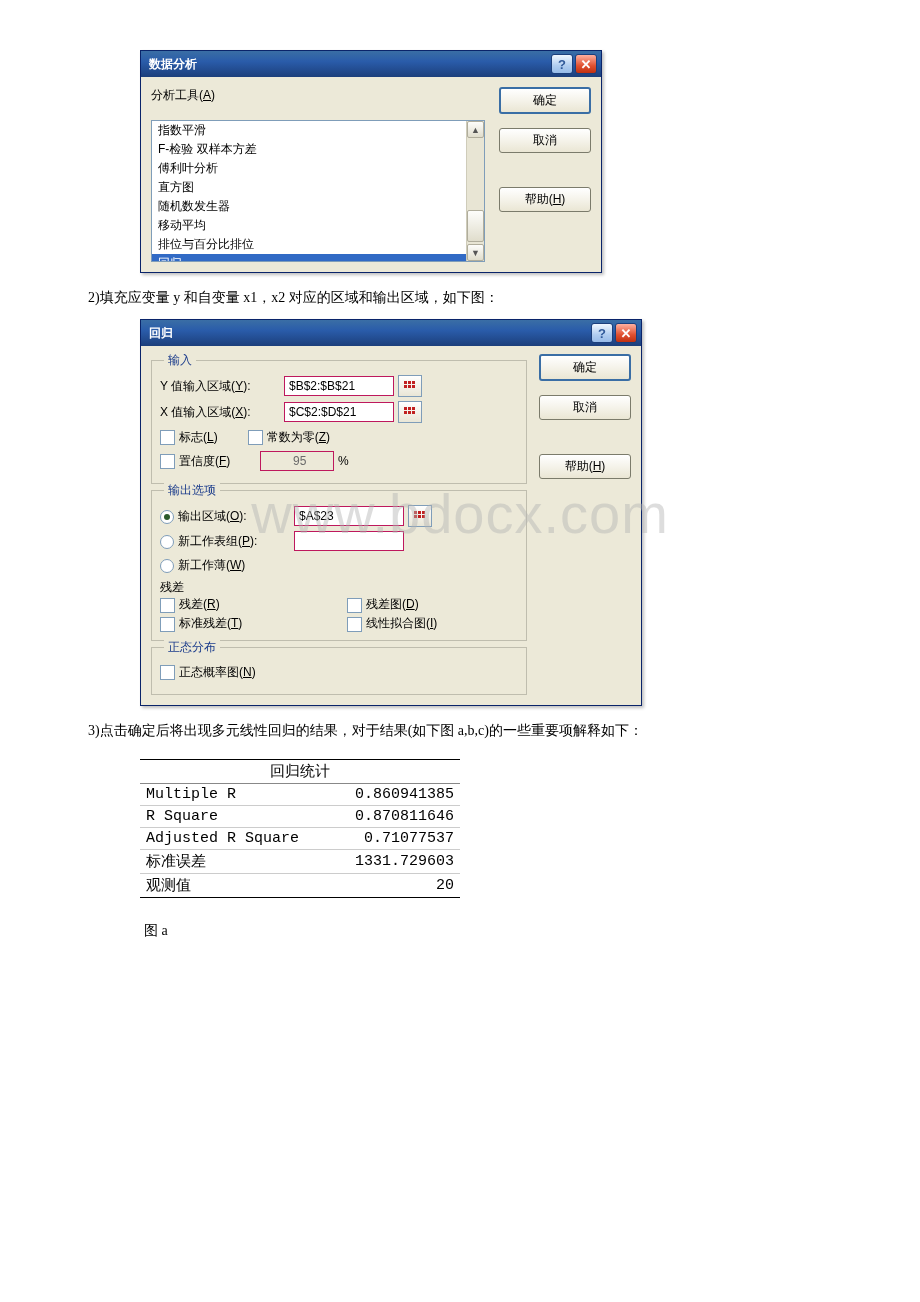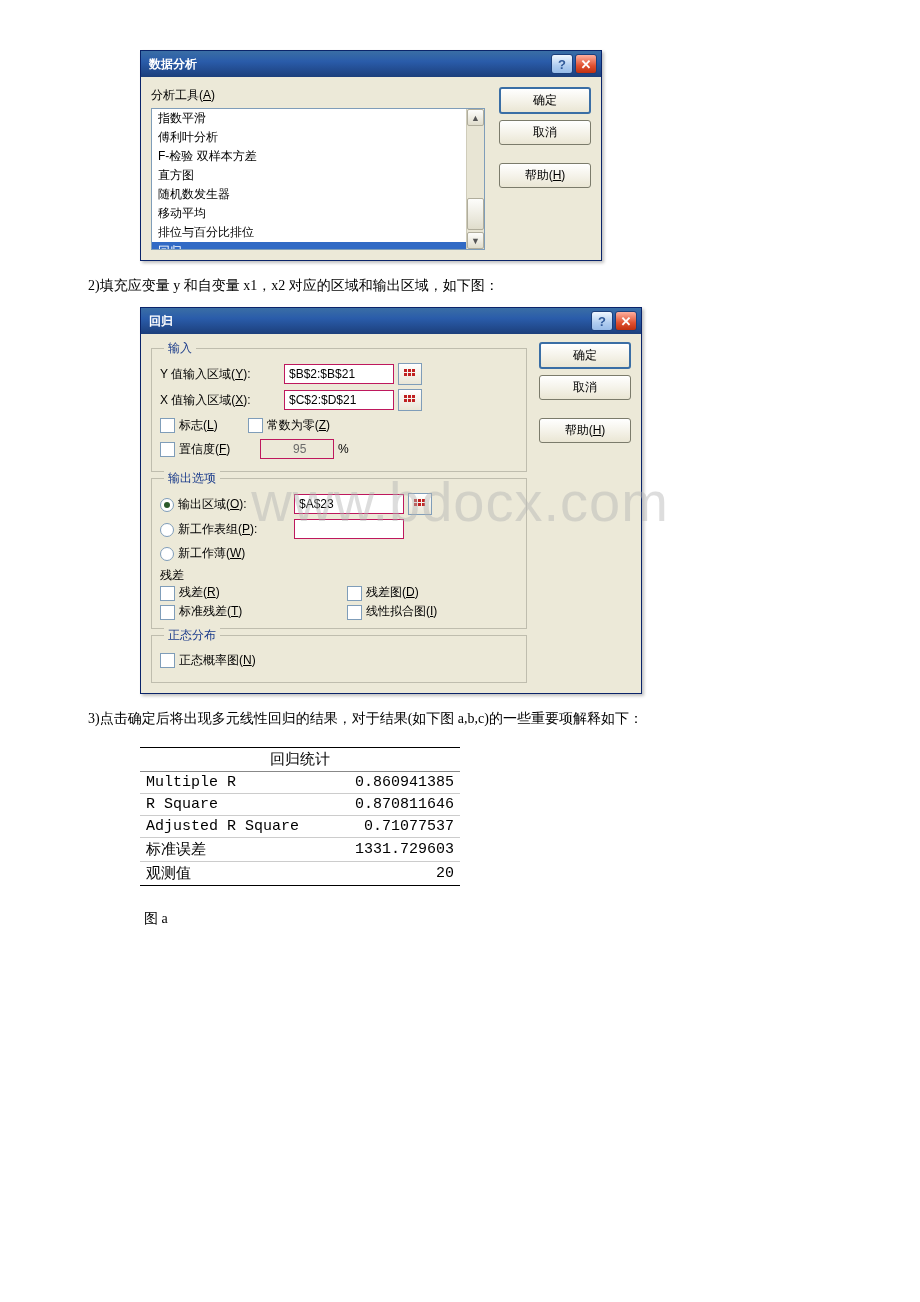--- a/index.html
+++ b/index.html
@@ -82,38 +82,38 @@
   .title-btn.close {
     background: linear-gradient(to bottom,#ffb0a0,#e05030 60%,#c03010);
     color: #fff;
   }
   .dialog-body {
     display: flex;
     padding: 10px 10px 10px 10px;
     gap: 14px;
   }
   .left-col { flex: 1; }
-  .right-col { width: 92px; display: flex; flex-direction: column; gap: 6px; }
+  .right-col { width: 92px; display: flex; flex-direction: column; gap: 14px; }
   .btn {
     border: 1px solid #7b7b6b;
     background: linear-gradient(to bottom,#ffffff,#f5f3ea 50%,#eae6d4);
     border-radius: 3px;
     padding: 3px 0;
     text-align: center;
     font-size: 12px;
     cursor: default;
     box-shadow: 0 1px 0 #fff inset;
   }
   .btn.primary {
     border: 2px solid #3a6ea5;
   }
   .u { text-decoration: underline; }
 
   
-  .group-label { margin-bottom: 4px; display:block; }
+  .group-label { margin-bottom: 16px; display:block; }
   .listbox-wrap { display:flex; border:1px solid #7f9db9; background:#fff; height: 140px; }
   .listbox {
     flex: 1;
     overflow: hidden;
     font-size: 12px;
   }
   .listbox .opt {
     padding: 1px 6px;
     white-space: nowrap;
   }
@@ -254,22 +254,22 @@
         <div class="title-btn">?</div>
         <div class="title-btn close">✕</div>
       </div>
     </div>
     <div class="dialog-body">
       <div class="left-col">
         <span class="group-label">分析工具(<span class="u">A</span>)</span>
         <div class="listbox-wrap">
           <div class="listbox">
             <div class="opt">指数平滑</div>
+            <div class="opt">F-检验 双样本方差</div>
             <div class="opt">傅利叶分析</div>
-            <div class="opt">F-检验 双样本方差</div>
             <div class="opt">直方图</div>
             <div class="opt">随机数发生器</div>
             <div class="opt">移动平均</div>
             <div class="opt">排位与百分比排位</div>
             <div class="opt selected">回归</div>
 
           </div>
           <div class="vscroll">
             <div class="arrow">▲</div>
             <div style="flex:1;display:flex;align-items:flex-end;">

